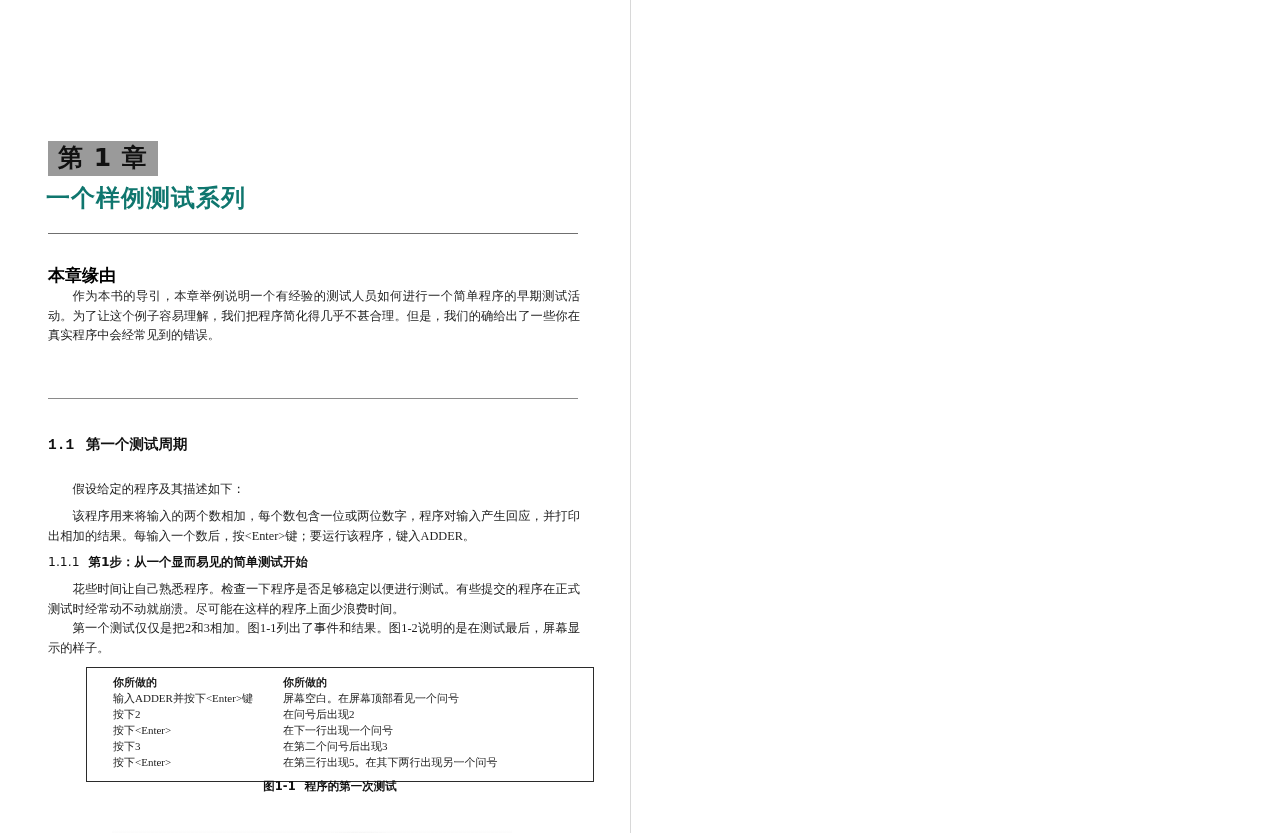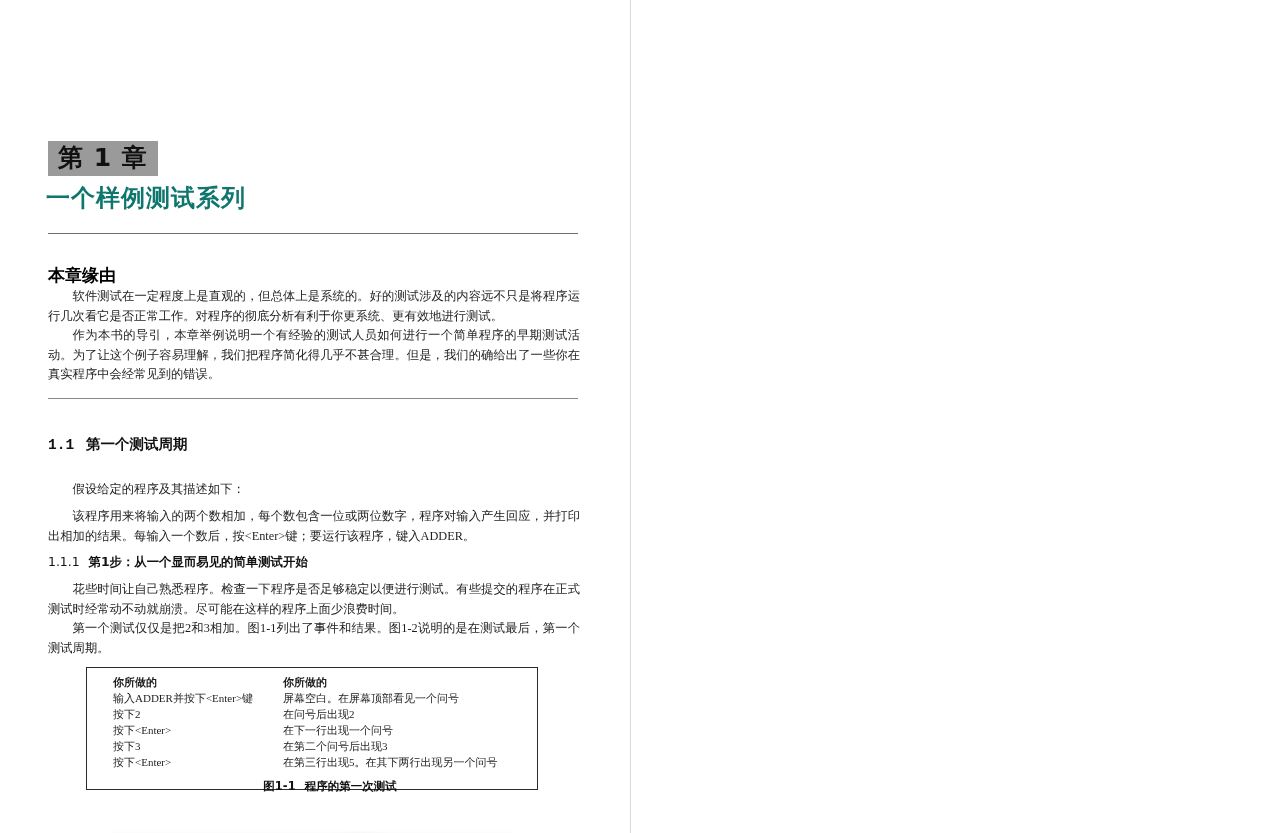--- a/index.html
+++ b/index.html
@@ -110,25 +110,25 @@
     color: #111;
     white-space: nowrap;
   }
   .h3 .num { font-weight: normal; margin-right: 9px; }
 
   
   .tbl-wrap {
     position: absolute;
     left: 86px;
     top: 650px;
-    width: 452px;
+    width: 508px;
     border: 1px solid #2b2b2b;
     background: #fff;
     box-sizing: border-box;
-    padding: 6px 0 18px 0;
+    padding: 6px 0 10px 0;
   }
   .tbl-row {
     display: flex;
     font-size: 11px;
     line-height: 16.1px;
     color: #1d1d1d;
   }
   .tbl-row .c1 { width: 196px; padding-left: 26px; box-sizing: border-box; }
   .tbl-row .c2 { flex: 1; }
   .tbl-row.head { font-weight: bold; }
@@ -167,21 +167,20 @@
 
     <div class="chapter-badge">第 1 章</div>
 
     <div class="chapter-title">一个样例测试系列</div>
 
     <div class="rule-title"></div>
 
     <div class="h-sub lp-origin">本章缘由</div>
 
     <div class="body-col" style="top:270px;">
-      <p>软件测试在一定程度上是直观的，但总体上是系统的。好的测试涉及的内容远不只是将程序运行几次看它是否正常工作。对程序的彻底分析有利于你更系统、更有效地进行测试。</p>
       <p>作为本书的导引，本章举例说明一个有经验的测试人员如何进行一个简单程序的早期测试活动。为了让这个例子容易理解，我们把程序简化得几乎不甚合理。但是，我们的确给出了一些你在真实程序中会经常见到的错误。</p>
     </div>
 
     <div class="rule-thin" style="left:48px; top:381px; width:530px;"></div>
 
     <div class="h2" style="left:48px; top:418px;">
       <span class="num">1.1</span><span>第一个测试周期</span>
     </div>
 
     <div class="body-col" style="top:463px;">
@@ -191,21 +190,21 @@
     <div class="body-col" style="top:490px;">
       <p>该程序用来将输入的两个数相加，每个数包含一位或两位数字，程序对输入产生回应，并打印出相加的结果。每输入一个数后，按&lt;Enter&gt;键；要运行该程序，键入ADDER。</p>
     </div>
 
     <div class="h3" style="left:48px; top:537px;">
       <span class="num">1.1.1</span><span>第1步：从一个显而易见的简单测试开始</span>
     </div>
 
     <div class="body-col" style="top:563px;">
       <p>花些时间让自己熟悉程序。检查一下程序是否足够稳定以便进行测试。有些提交的程序在正式测试时经常动不动就崩溃。尽可能在这样的程序上面少浪费时间。</p>
-      <p>第一个测试仅仅是把2和3相加。图1-1列出了事件和结果。图1-2说明的是在测试最后，第一个测试周期。</p>
+      <p>第一个测试仅仅是把2和3相加。图1-1列出了事件和结果。图1-2说明的是在测试最后，屏幕显示的样子。</p>
     </div>
 
     <div class="tbl-wrap">
       <div class="tbl-row head">
         <div class="c1">你所做的</div>
         <div class="c2">你所做的</div>
       </div>
       <div class="tbl-row">
         <div class="c1">输入ADDER并按下&lt;Enter&gt;键</div>
         <div class="c2">屏幕空白。在屏幕顶部看见一个问号</div>

